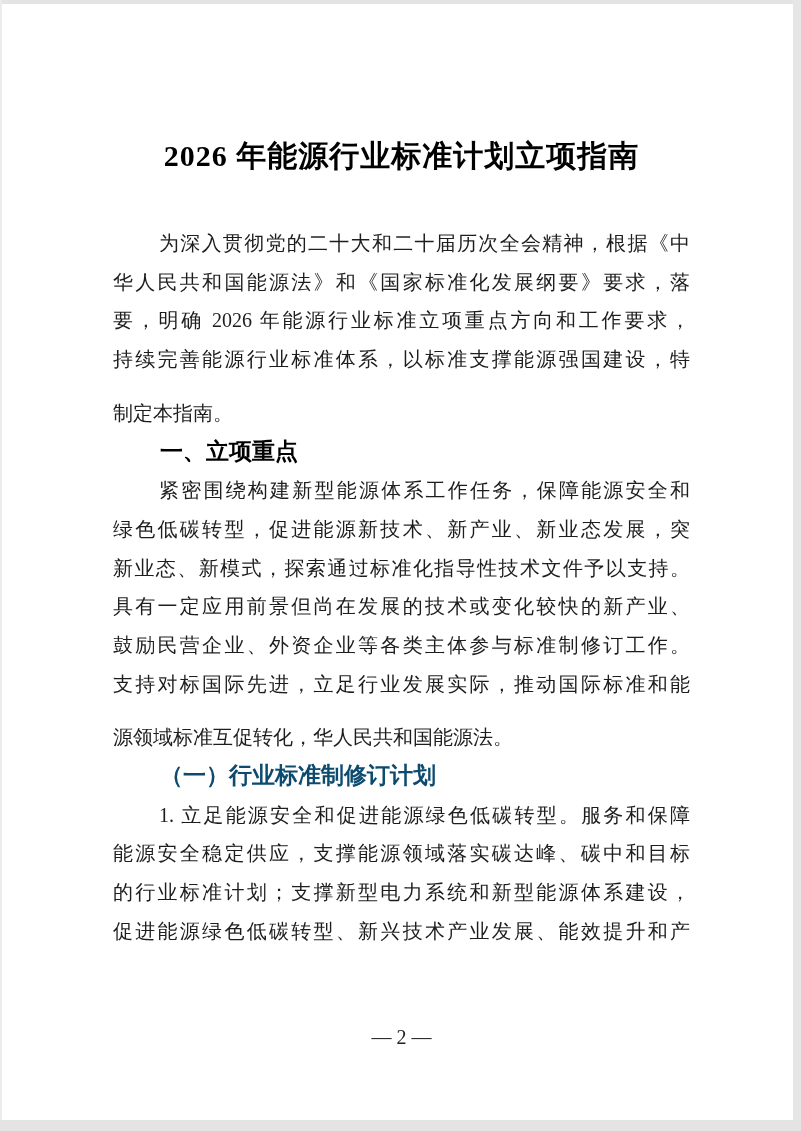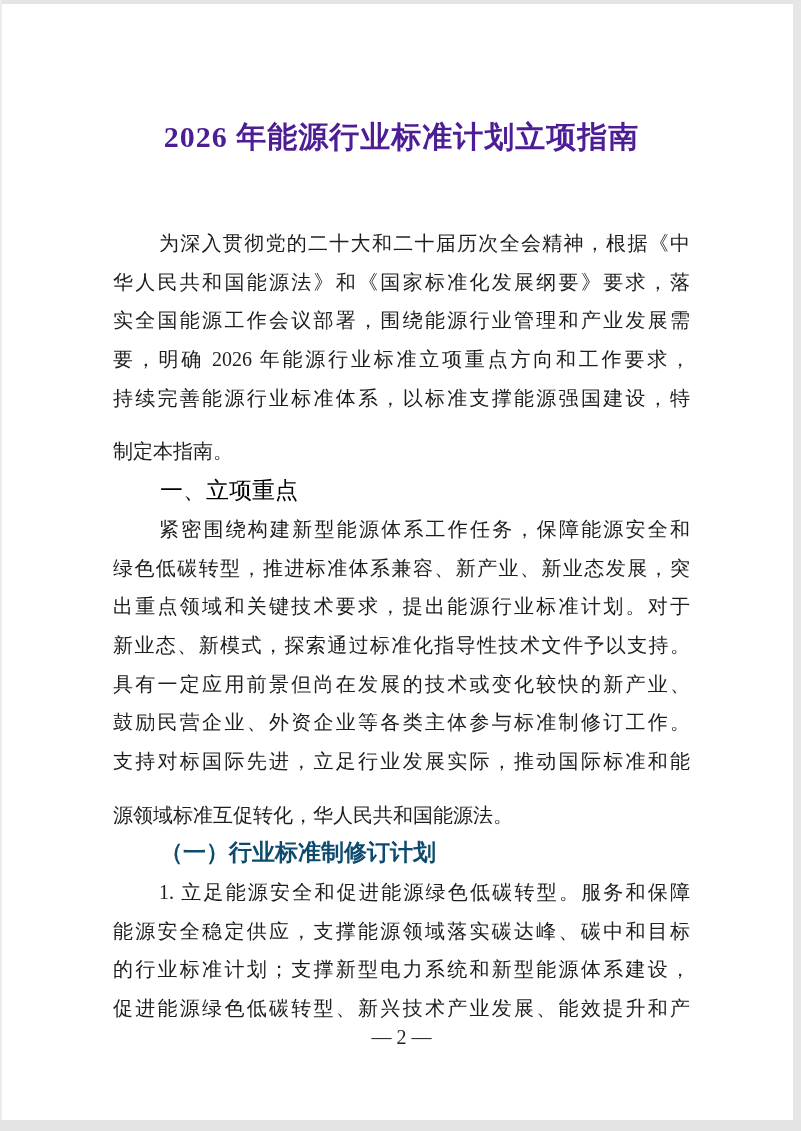--- a/index.html
+++ b/index.html
@@ -22,28 +22,28 @@
     left: 2px;
     top: 4px;
     width: 791px;
     height: 1116px;
     background: #ffffff;
     box-shadow: 0 0 2px rgba(0,0,0,0.12);
   }
   .doc-title {
     position: absolute;
     left: 113px;
-    top: 113px;
+    top: 132px;
     width: 577px;
     margin: 0;
     text-align: center;
     font-size: 30px;
     line-height: 48px;
     font-weight: bold;
-    color: #4c1d95;
+    color: #000000;
     letter-spacing: 1px;
     white-space: nowrap;
   }
   .doc-body {
     position: absolute;
     left: 113px;
     top: 224px;
     width: 577px;
     color: #1d1d1d;
   }
@@ -54,21 +54,21 @@
     text-align: justify;
     text-align-last: justify;
     text-justify: inter-character;
     white-space: nowrap;
     overflow: visible;
   }
   .para-first { text-indent: 46px; }
   .para-last  { text-align-last: left; margin-top: 15px; }
   .heading-sans {
     font-family: "Liberation Sans", "DejaVu Sans", sans-serif;
-    font-weight: normal;
+    font-weight: bold;
     font-size: 23px;
     padding-left: 47px;
     text-align-last: left;
     color: #000000;
   }
   .heading-kai {
     font-weight: bold;
     font-size: 23px;
     padding-left: 47px;
     text-align-last: left;
@@ -94,28 +94,26 @@
 <body>
 
 <div class="canvas">
   <div class="page"></div>
 
   <h1 class="doc-title">2026 年能源行业标准计划立项指南</h1>
 
   <div class="doc-body">
       <div class="line para-first">为深入贯彻党的二十大和二十届历次全会精神，根据《中</div>
       <div class="line para-mid">华人民共和国能源法》和《国家标准化发展纲要》要求，落</div>
-      <div class="line para-mid">实全国能源工作会议部署，围绕能源行业管理和产业发展需</div>
       <div class="line para-mid">要，明确 2026 年能源行业标准立项重点方向和工作要求，</div>
       <div class="line para-mid">持续完善能源行业标准体系，以标准支撑能源强国建设，特</div>
       <div class="line para-last">制定本指南。</div>
       <div class="line heading-sans">一、立项重点</div>
       <div class="line para-first">紧密围绕构建新型能源体系工作任务，保障能源安全和</div>
-      <div class="line para-mid">绿色低碳转型，推进标准体系兼容、新产业、新业态发展，突</div>
-      <div class="line para-mid">出重点领域和关键技术要求，提出能源行业标准计划。对于</div>
+      <div class="line para-mid">绿色低碳转型，促进能源新技术、新产业、新业态发展，突</div>
       <div class="line para-mid">新业态、新模式，探索通过标准化指导性技术文件予以支持。</div>
       <div class="line para-mid">具有一定应用前景但尚在发展的技术或变化较快的新产业、</div>
       <div class="line para-mid">鼓励民营企业、外资企业等各类主体参与标准制修订工作。</div>
       <div class="line para-mid">支持对标国际先进，立足行业发展实际，推动国际标准和能</div>
       <div class="line para-last">源领域标准互促转化，华人民共和国能源法。</div>
       <div class="line heading-kai">（一）行业标准制修订计划</div>
       <div class="line para-first">1. 立足能源安全和促进能源绿色低碳转型。服务和保障</div>
       <div class="line para-mid">能源安全稳定供应，支撑能源领域落实碳达峰、碳中和目标</div>
       <div class="line para-mid">的行业标准计划；支撑新型电力系统和新型能源体系建设，</div>
       <div class="line para-mid">促进能源绿色低碳转型、新兴技术产业发展、能效提升和产</div>

